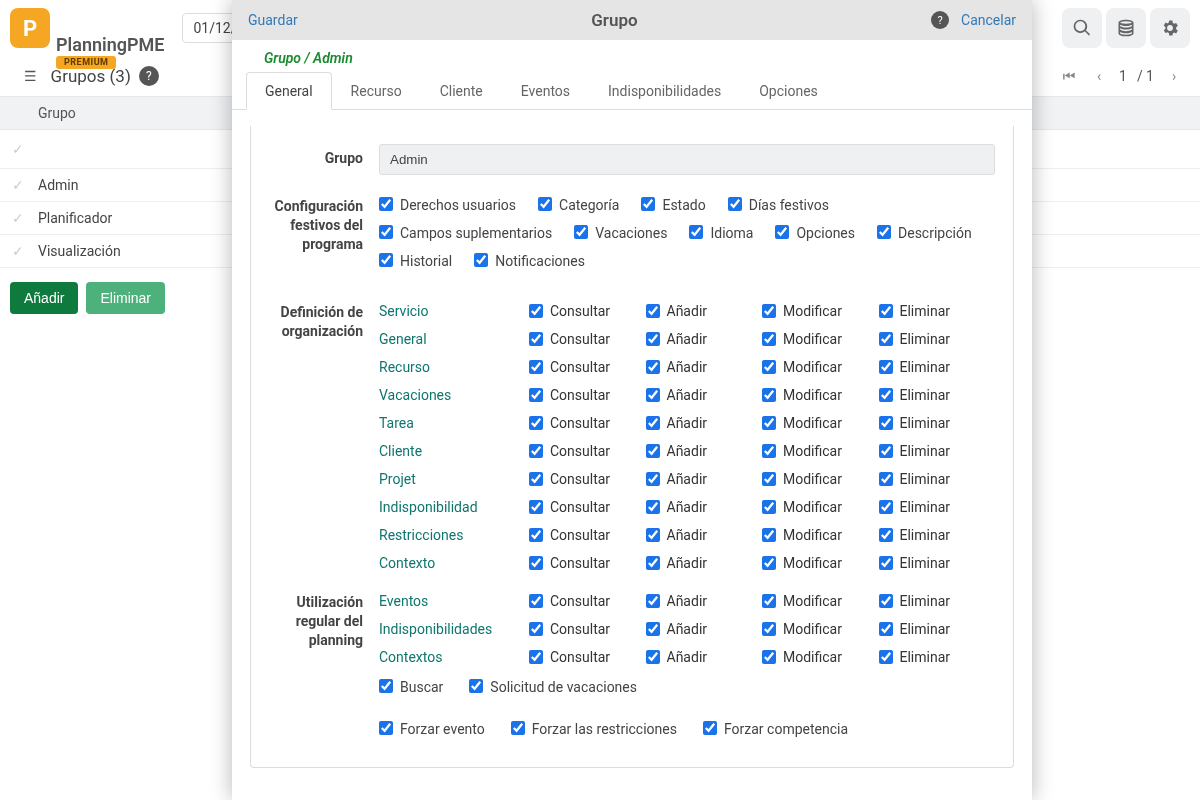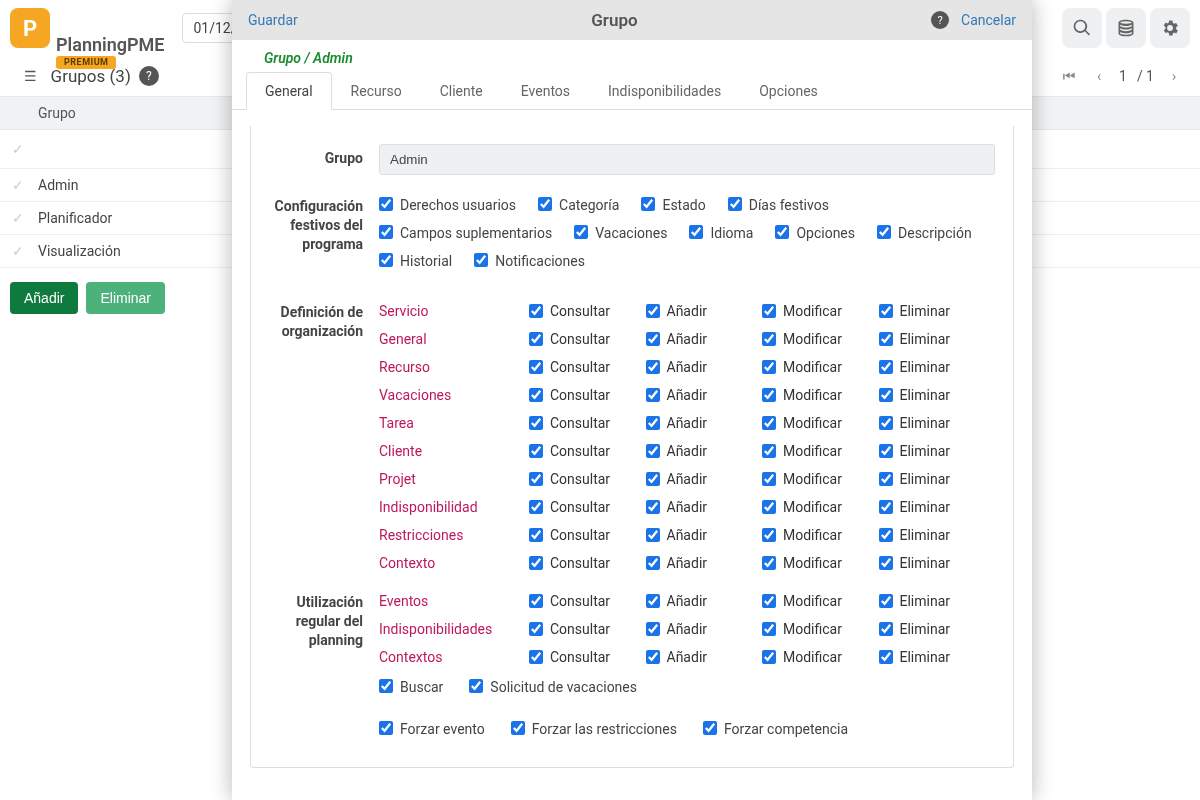--- a/index.html
+++ b/index.html
@@ -54,21 +54,21 @@
 .form-input { flex:1; background:#eef0f2; border:1px solid #ddd; border-radius:3px; padding:7px 10px; color:#444; }
 
 .section { display:flex; margin-top:22px; }
 .section-label { width:110px; text-align:right; font-weight:700; color:#444; padding-right:16px; line-height:1.35; }
 .section-content { flex:1; }
 .chk-row { display:flex; flex-wrap:wrap; gap:0; }
 .chk-item { display:inline-flex; align-items:flex-start; margin-right:22px; margin-bottom:12px; color:#444; }
 .chk-item input { margin-right:7px; accent-color:#1a73e8; width:14px; height:14px; }
 
 .crud-grid { display:grid; grid-template-columns: 150px repeat(4, 1fr); row-gap:12px; align-items:center; }
-.crud-label { color:#be185d; }
+.crud-label { color:#0f766e; }
 .crud-cell { display:flex; align-items:center; }
 .crud-cell input { margin-right:7px; accent-color:#1a73e8; width:14px; height:14px; }
 
 .extra-checks { margin-top:14px; margin-left:0; }
 .extra-checks .chk-item { margin-right:26px; margin-bottom:12px; }
 
 </style>
 </head>
 <body>
 

